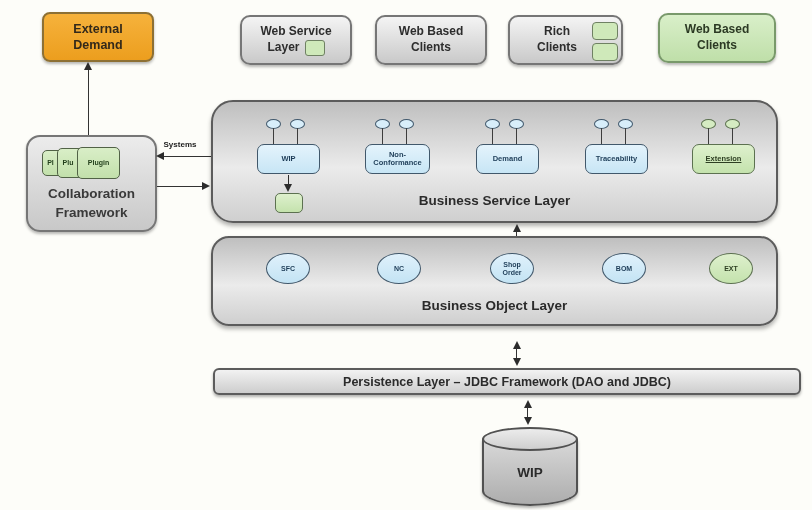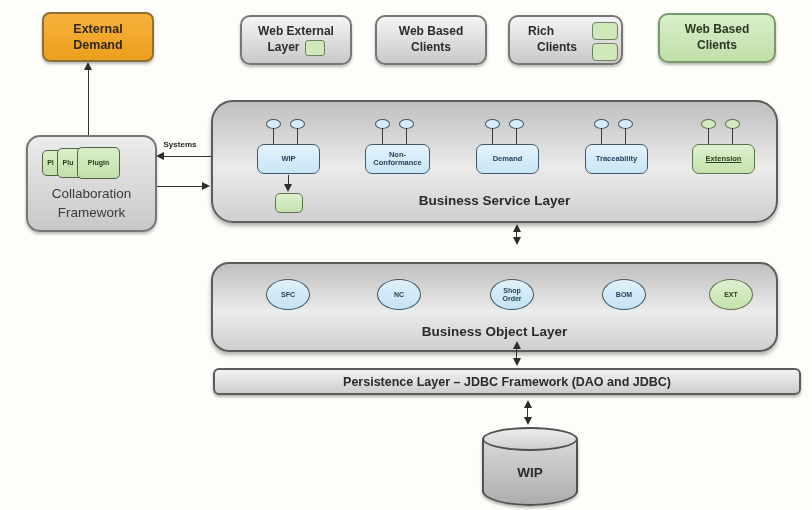--- a/index.html
+++ b/index.html
@@ -89,21 +89,21 @@
   .obj.green { background: linear-gradient(180deg,#def0cd,#c4e2ad); border-color: #5c7150; color: #2d3e22; }
   
   .plug {
     position: absolute; border: 1.6px solid #516246; border-radius: 5px;
     background: linear-gradient(180deg,#d9eec7,#c2e0ab);
     display: flex; align-items: center; justify-content: center;
     font-weight: bold; font-size: 7px; color: #23401c;
   }
   .cf-label {
     position: absolute; left: 0; right: 0; bottom: 7px; text-align: center;
-    font-weight: normal; font-size: 13.5px; line-height: 1.45; color: #3a3a3a;
+    font-weight: bold; font-size: 13.5px; line-height: 1.45; color: #3a3a3a;
   }
   
   .hline { position: absolute; height: 0; border-top: 1.6px solid #333; }
   .vline { position: absolute; width: 0; border-left: 1.6px solid #333; }
   .tri { position: absolute; width: 0; height: 0; }
   .tri.up    { border-left: 4.5px solid transparent; border-right: 4.5px solid transparent; border-bottom: 8.5px solid #2c2c2c; }
   .tri.down  { border-left: 4.5px solid transparent; border-right: 4.5px solid transparent; border-top: 8.5px solid #2c2c2c; }
   .tri.left  { border-top: 4.5px solid transparent; border-bottom: 4.5px solid transparent; border-right: 8.5px solid #2c2c2c; }
   .tri.right { border-top: 4.5px solid transparent; border-bottom: 4.5px solid transparent; border-left: 8.5px solid #2c2c2c; }
   .dblv { position: absolute; width: 10px; }
@@ -135,34 +135,34 @@
 <body>
 
 <div class="canvas">
 
   <div class="box orangebox" style="left:42px; top:12px; width:112px; height:50px; font-size:12.5px;">
     <span>External</span>
     <span>Demand</span>
   </div>
 
   <div class="box graybox" style="left:240px; top:15px; width:112px; height:50px;">
-    <span>Web External</span>
+    <span>Web Service</span>
     <span class="inline-row">
       <span>Layer</span>
       <span class="gsq"></span>
     </span>
   </div>
 
   <div class="box graybox" style="left:375px; top:15px; width:112px; height:50px;">
     <span>Web Based</span>
     <span>Clients</span>
   </div>
 
   <div class="box graybox" style="left:508px; top:15px; width:115px; height:50px; align-items:flex-start; padding-left:18px;">
-    <span style="width:58px; text-align:left;">Rich</span>
+    <span style="width:58px; text-align:center;">Rich</span>
     <span style="width:58px; text-align:center;">Clients</span>
     <span class="rich-sq" style="left:82px; top:5px;"></span>
     <span class="rich-sq" style="left:82px; top:26px;"></span>
   </div>
 
   <div class="box greenbox" style="left:658px; top:13px; width:118px; height:50px;">
     <span>Web Based</span>
     <span>Clients</span>
   </div>
 
@@ -251,21 +251,21 @@
 
     <div class="layer-title" style="bottom:13px;">Business Service Layer</div>
   </div>
 
   <div class="dblv" style="left:512px; top:224px; height:21px;">
     <span class="tri up"></span>
     <span class="vline"></span>
     <span class="tri down"></span>
   </div>
 
-  <div class="layer" style="left:211px; top:262px; width:567px; height:90px; border-radius:18px;">
+  <div class="layer" style="left:211px; top:236px; width:567px; height:90px; border-radius:18px;">
     <div class="obj" style="left:53px;">
       <span>SFC</span>
     </div>
     <div class="obj" style="left:164px;">
       <span>NC</span>
     </div>
     <div class="obj" style="left:277px;">
       <span>Shop</span>
       <span>Order</span>
     </div>

